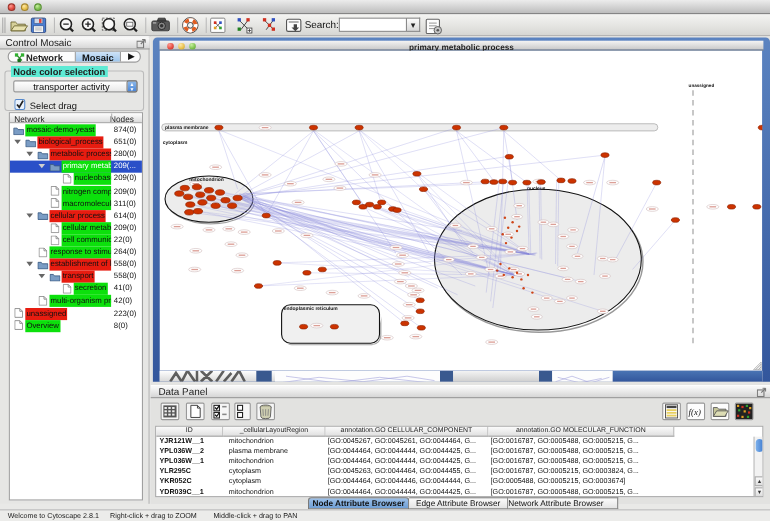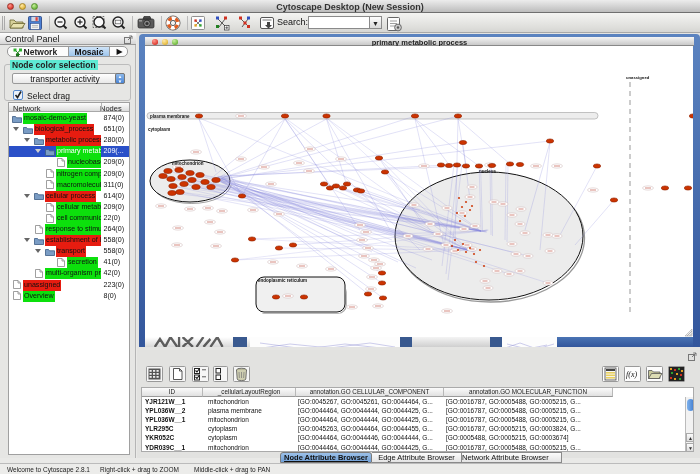--- a/index.html
+++ b/index.html
@@ -8,21 +8,20 @@
  font-size:9px;color:#222;line-height:11px;}
 </style></head><body>
 <div class="abs" style="left:0;top:0;width:700px;height:13px;
  background:linear-gradient(#ececec,#d2d2d2 55%,#bcbcbc);border-bottom:1px solid #6f6f6f;">
  <div class="abs" style="left:7px;top:3px;width:7px;height:7px;border-radius:50%;
   background:radial-gradient(circle at 35% 30%,#ff9a90,#e3483d 60%,#b23028);border:0.5px solid #9d2f27;"></div>
  <div class="abs" style="left:19px;top:3px;width:7px;height:7px;border-radius:50%;
   background:radial-gradient(circle at 35% 30%,#ffe9a8,#e8c04a 60%,#c29a2e);border:0.5px solid #a8862c;"></div>
  <div class="abs" style="left:31px;top:3px;width:7px;height:7px;border-radius:50%;
   background:radial-gradient(circle at 35% 30%,#c8f0a0,#7cc14c 60%,#5a9a32);border:0.5px solid #57922f;"></div>
- <div class="abs" style="left:0;top:2px;width:700px;text-align:center;font-size:9px;font-weight:bold;color:#333;">Cytoscape Desktop (New Session)</div>
 </div>
 <div class="abs" style="left:0;top:13px;width:700px;height:20px;
  background:linear-gradient(#f4f4f2,#e3e3e0 60%,#d6d6d3);border-bottom:1px solid #a8a8a8;">
 <svg class="abs" style="left:0;top:0;" width="700" height="20" viewBox="0 0 700 20">
  <g stroke="#aaa" stroke-width="1">
   <line x1="2.5" y1="3" x2="2.5" y2="17"></line>
         <line x1="4.5" y1="3" x2="4.5" y2="17"></line>
   <line x1="49.5" y1="3" x2="49.5" y2="17" stroke="#bbb"></line>
   <line x1="132.5" y1="3" x2="132.5" y2="17" stroke="#bbb"></line>
   <line x1="161.5" y1="3" x2="161.5" y2="17" stroke="#bbb"></line>
@@ -121,21 +120,21 @@
  <svg class="abs" style="left:386px;top:2px;" width="17" height="17" viewBox="0 0 17 17">
   <rect x="1.5" y="2.5" width="12" height="13" rx="1" fill="#fdfdfd" stroke="#666" stroke-width="1"></rect>
   <line x1="4" y1="6" x2="11" y2="6" stroke="#888" stroke-width="0.8"></line>
   <line x1="4" y1="8.5" x2="11" y2="8.5" stroke="#888" stroke-width="0.8"></line>
   <line x1="4" y1="11" x2="11" y2="11" stroke="#888" stroke-width="0.8"></line>
   <circle cx="12" cy="12.5" r="3.4" fill="#c8c8c8" stroke="#555" stroke-width="0.8"></circle>
   <circle cx="12" cy="12.5" r="1.2" fill="#555"></circle>
  </svg>
 </div>
 <div class="abs" style="left:0;top:33px;width:136px;height:425px;background:#e6e6e4;border-right:1px solid #b5b5b5;">
- <div class="ptitle abs" style="left:0;top:0;width:136px;height:12px;padding-left:5px;">Control Panel</div>
+ <div class="ptitle abs" style="left:0;top:0;width:136px;height:12px;padding-left:5px;">Control Mosaic</div>
  <svg class="abs" style="left:124px;top:2px;" width="9" height="9" viewBox="0 0 9 9">
    <rect x="0.5" y="2.5" width="6" height="6" fill="none" stroke="#777" stroke-width="1"></rect>
    <path d="M4,5 L8,1 M8,1 L5.2,1 M8,1 L8,3.8" stroke="#777" stroke-width="1" fill="none"></path>
  </svg>
 
  <div class="abs" style="left:7px;top:13px;width:121px;height:11px;border:1px solid #9a9a9a;border-radius:5px;background:#fcfcfc;overflow:hidden;">
    <div class="abs" style="left:0;top:0;width:61px;height:11px;font-size:8.5px;font-weight:bold;color:#222;text-align:center;line-height:10px;border-right:1px solid #9a9a9a;">&nbsp;&nbsp;Network</div>
    <div class="abs" style="left:61px;top:0;width:41px;height:11px;background:linear-gradient(#cfe3f7,#92bfea);font-size:8.5px;font-weight:bold;color:#111;text-align:center;line-height:10px;border-right:1px solid #9a9a9a;">Mosaic</div>
    <div class="abs" style="left:102px;top:0;width:19px;height:11px;font-size:8px;color:#111;text-align:center;line-height:10px;">▶</div>
  </div>
@@ -668,20 +667,21 @@
         <path d="M5,3 L25,8 L45,4" stroke="#9b9bd8" stroke-width="0.5" fill="none"></path>
       </svg>
  </div>
  <div class="abs" style="left:412px;top:0;width:136px;height:10px;background:linear-gradient(#4a74b4,#33569c);"></div>
 </div>
 <svg class="abs" style="left:684px;top:329px;" width="9" height="8" viewBox="0 0 9 8">
  <path d="M8,0 L8,7 L1,7 Z" fill="#f0f0f0" stroke="#999" stroke-width="0.5"></path>
  <path d="M3,7 L8,2 M5.5,7 L8,4.5" stroke="#999" stroke-width="0.7"></path>
 </svg>
 <div class="abs" style="left:137px;top:350px;width:563px;height:108px;background:#e2e2e0;">
+ <div class="ptitle abs" style="left:0;top:0;width:563px;height:12px;padding-left:7px;">Data Panel</div>
  <svg class="abs" style="left:551px;top:2px;" width="9" height="9" viewBox="0 0 9 9">
    <rect x="0.5" y="2.5" width="6" height="6" fill="none" stroke="#777" stroke-width="1"></rect>
    <path d="M4,5 L8,1 M8,1 L5.2,1 M8,1 L8,3.8" stroke="#777" stroke-width="1" fill="none"></path>
  </svg>
 
  <svg class="abs" style="left:0;top:13px;" width="563" height="24" viewBox="0 0 563 24">
   <g transform="translate(9,3)">
    <rect x="0.5" y="0.5" width="16" height="15" rx="1" fill="#f6f6f6" stroke="#999"></rect>
    <rect x="2.5" y="2.5" width="12" height="11" fill="#555"></rect>
    <g fill="#eee">
@@ -787,21 +787,21 @@
     <div class="abs" style="left:66px;top:55.5px;font-size:6.5px;color:#111;white-space:nowrap;">mitochondrion</div>
     <div class="abs" style="left:156px;top:55.5px;font-size:6.5px;color:#111;white-space:nowrap;">[GO:0044464, GO:0044444, GO:0044425, G...</div>
     <div class="abs" style="left:304px;top:55.5px;font-size:6.5px;color:#111;white-space:nowrap;">[GO:0016787, GO:0005488, GO:0005215, G...</div>
     <div class="abs" style="left:543px;top:8.5px;width:10px;height:56px;background:#f2f2f2;border-left:1px solid #bbb;">
       <div class="abs" style="left:1px;top:2px;width:7px;height:12px;border-radius:4px;background:linear-gradient(90deg,#7fb2ec,#3f7cd0);"></div>
       <div class="abs" style="left:0;top:36px;width:9px;height:9px;background:linear-gradient(#fbfbfb,#ddd);border:1px solid #aaa;font-size:5px;text-align:center;line-height:8px;color:#333;">▲</div>
       <div class="abs" style="left:0;top:46px;width:9px;height:9px;background:linear-gradient(#fbfbfb,#ddd);border:1px solid #aaa;font-size:5px;text-align:center;line-height:8px;color:#333;">▼</div>
     </div>
   </div>
 <div class="abs" style="left:0;top:452px;width:700px;height:11px;">
- <div class="abs" style="left:280px;top:0;width:92px;height:11px;background:linear-gradient(#9cc0e8,#6f9fd6);border:1px solid #7a7a7a;border-radius:3px 3px 0 0;font-size:7.5px;font-weight:bold;color:#111;text-align:center;line-height:10px;text-decoration:underline;">Node Attribute Browser</div>
+ <div class="abs" style="left:280px;top:0;width:92px;height:11px;background:linear-gradient(#9cc0e8,#6f9fd6);border:1px solid #7a7a7a;border-radius:3px 3px 0 0;font-size:7.5px;font-weight:bold;color:#111;text-align:center;line-height:10px;">Node Attribute Browser</div>
  <div class="abs" style="left:372px;top:0;width:90px;height:11px;background:linear-gradient(#fbfbfb,#e4e4e4);border:1px solid #8a8a8a;border-left:none;border-radius:0;font-size:7.5px;color:#111;text-align:center;line-height:10px;">Edge Attribute Browser</div>
  <div class="abs" style="left:462px;top:0;width:100px;height:11px;background:linear-gradient(#fbfbfb,#e4e4e4);border:1px solid #8a8a8a;border-left:none;font-size:7.5px;color:#111;text-align:left;line-height:10px;">Network Attribute Browser</div>
 </div>
 <div class="abs" style="left:0;top:463px;width:700px;height:11px;background:#ececea;border-top:1px solid #bbb;">
  <span class="abs" style="left:7px;top:2px;font-size:6.5px;color:#222;">Welcome to Cytoscape 2.8.1</span>
  <span class="abs" style="left:100px;top:2px;font-size:6.5px;color:#222;">Right-click + drag to ZOOM</span>
  <span class="abs" style="left:194px;top:2px;font-size:6.5px;color:#222;">Middle-click + drag to PAN</span>
 </div>
 
 </body></html>

